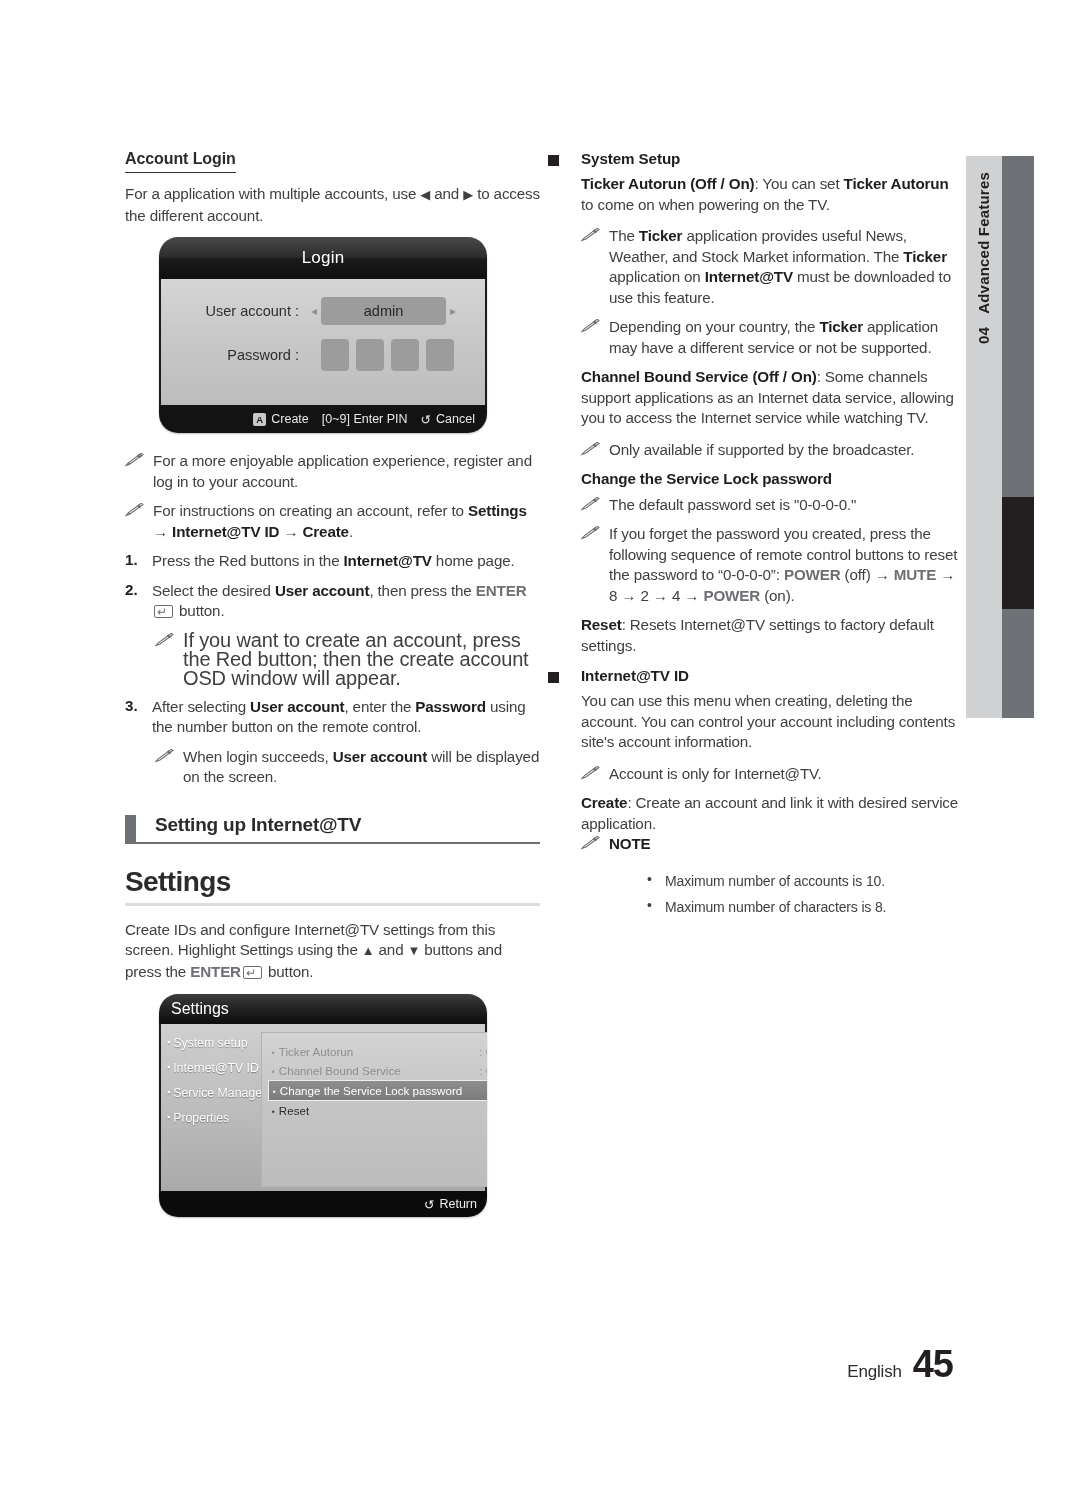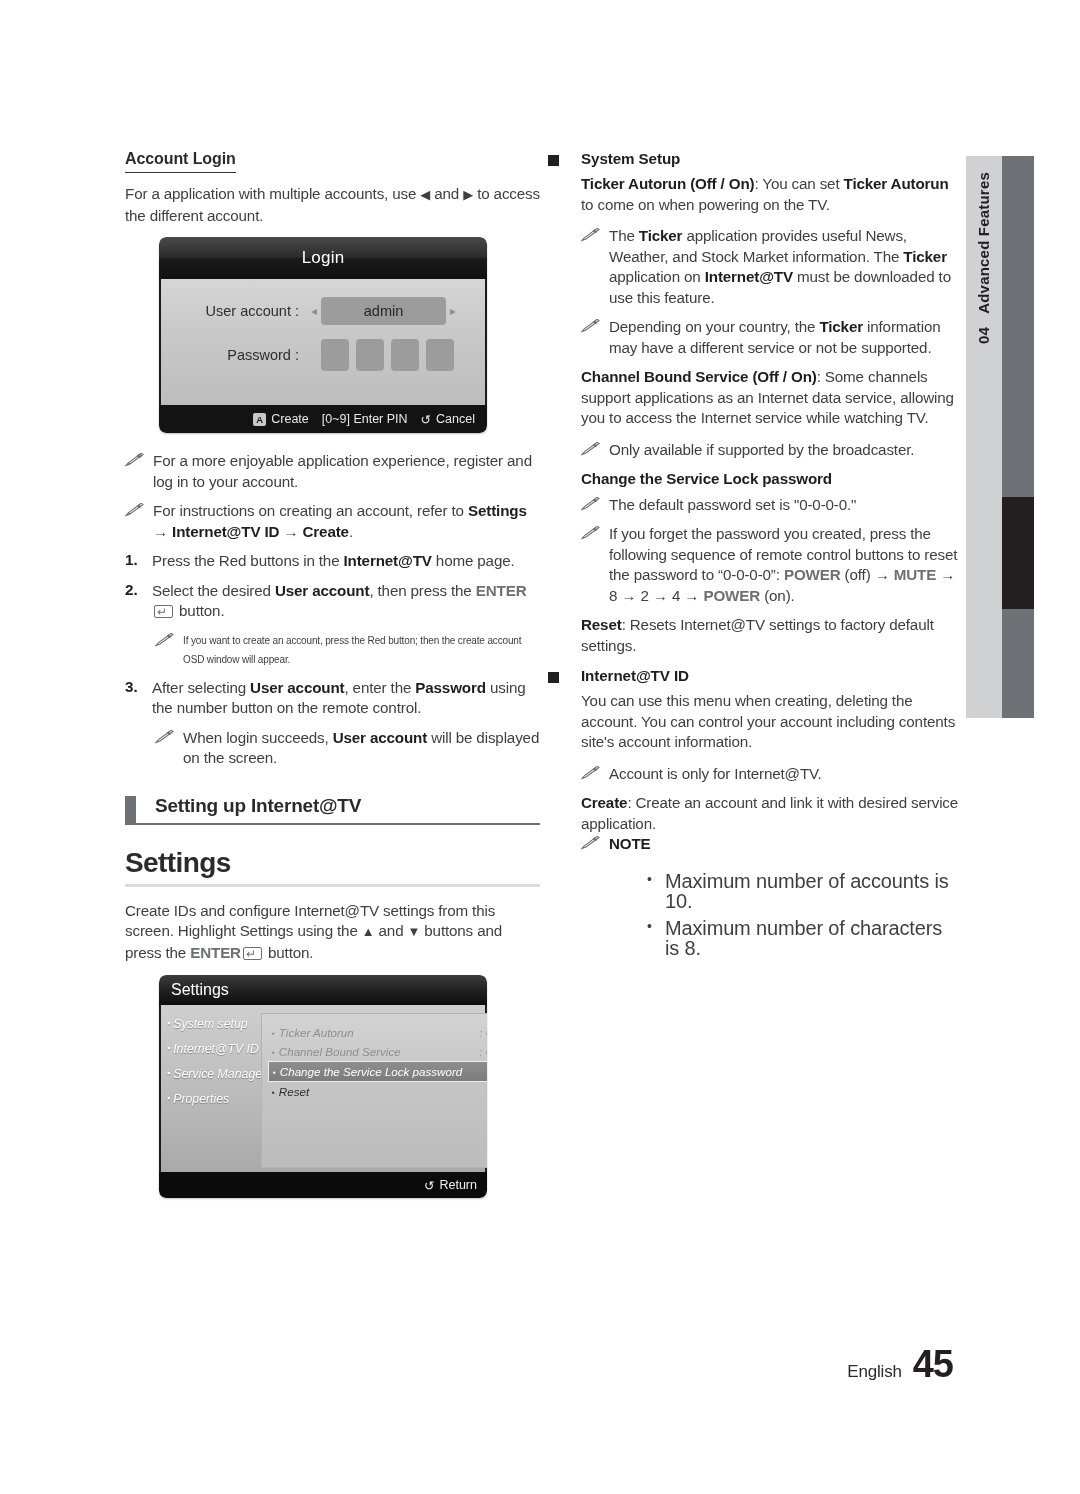--- a/index.html
+++ b/index.html
@@ -82,33 +82,33 @@
   
   .sq-head { display:flex; margin:0 0 7px 0; align-items:flex-start; }
   .sq-head .sq { width:11px; height:11px; background:#231f20; margin:5px 22px 0 3px; flex:0 0 11px; }
   .sq-head .sqtext { font-size:15.2px; font-weight:bold; color:#1e1e1e; letter-spacing:-0.1px; }
 
   .rt-indent { margin-left:36px; }
 
   
   .dot-row { display:flex; margin:0 0 6px 0; margin-left:66px; }
   .dot-row .dot { width:18px; flex:0 0 18px; font-size:14px; color:#3f3f3f; text-align:left;}
-  .dot-row .dtext { flex:1; font-size:20px; line-height:20.5px; color:#3f3f3f; letter-spacing:-0.15px;}
+  .dot-row .dtext { flex:1; font-size:14px; line-height:20.5px; color:#3f3f3f; letter-spacing:-0.15px;}
 
   
   .sec-bar { position:relative; margin:26px 0 0 0; padding:0 0 6px 0; border-bottom:2px solid #6f6f6f; }
   .sec-bar .marker { position:absolute; left:0; top:1px; width:11px; height:28px; background:#6e7175; }
   .sec-bar .sec-title { margin-left:30px; font-size:19px; font-weight:bold; color:#2b2b2b; letter-spacing:-0.2px; }
 
   .big-head { margin:22px 0 0 0; padding:0 0 3px 0; }
   .big-head .bh-title { font-size:28px; font-weight:bold; color:#2b2b2b; letter-spacing:-0.6px; }
   .big-rule { height:3px; background:#d9dde0; margin:2px 0 14px 0; }
 
   
-  .osd { position:relative; border-radius:7px; overflow:hidden; box-shadow:0 1px 2px rgba(0,0,0,.25); }
+  .osd { position:relative; border-radius:19px; overflow:hidden; box-shadow:0 1px 2px rgba(0,0,0,.25); }
 
   .osd-login { width:328px; margin:10px 0 0 34px; }
   .osd-login .titlebar {
     height:42px; background:linear-gradient(180deg,#4a4a4a 0%, #2c2c2c 48%, #1a1a1a 52%, #101010 100%);
     color:#fff; display:flex; align-items:center; justify-content:center;
     font-size:17px; letter-spacing:0.2px;
     border-radius:7px 7px 0 0;
   }
   .osd-login .bodyarea {
     background:linear-gradient(180deg,#d6d6d6 0%, #c9c9c9 40%, #bdbdbd 100%);
@@ -145,21 +145,20 @@
     color:#fff; display:flex; align-items:center;
     font-size:16px; padding-left:12px;
     border-radius:7px 7px 0 0;
   }
   .osd-settings .panel {
     height:167px; position:relative;
     background:linear-gradient(180deg,#cfcfcf 0%, #c4c4c4 30%, #b5b5b5 70%, #a9a9a9 100%);
     border-left:2px solid #1c1c1c; border-right:2px solid #1c1c1c;
     padding:8px 6px 4px 6px;
     display:flex;
-    font-style:italic;
   }
   .panel-left { width:92px; flex:0 0 92px; padding-top:4px; }
   .mitem { font-size:12.3px; color:#ffffff; margin:0 0 11px 0; text-shadow:0 1px 1px rgba(0,0,0,.35); white-space:nowrap;}
   .mitem .b { color:#ffffff; margin-right:3px; font-size:9px; vertical-align:2px;}
   .panel-right {
     flex:1; margin-left:2px;
     background:linear-gradient(180deg,#d3d3d3 0%, #c6c6c6 40%, #bcbcbc 100%);
     border:1px solid #b3b3b3;
     padding:9px 6px 6px 6px;
   }
@@ -290,21 +289,21 @@
       <span class="stext"><span>Select the desired </span><b>User account</b><span>, then press the </span><span class="gray-kw">ENTER</span><span class="ent-icon"></span><span> button.</span></span>
     </div>
 
     <div class="note-row indent">
       <span class="pencil">
         <svg width="20" height="14" viewBox="0 0 20 14">
             <path d="M1 12.5 L5 11 L18 1.5 L16.2 0.3 L3.3 9.8 Z" fill="none" stroke="#6d6f73" stroke-width="1.1"></path>
             <path d="M13.5 1.6 L16.5 3.8 L14.5 5.2 L11.6 3" fill="#6d6f73"></path>
           </svg>
       </span>
-      <span class="ntext" style="font-size:10px;line-height:19px;">If you want to create an account, press the Red button; then the create account OSD window will appear.</span>
+      <span class="ntext" style="font-size:20px;line-height:19px;">If you want to create an account, press the Red button; then the create account OSD window will appear.</span>
     </div>
 
     
     <div class="step">
       <span class="num">3.</span>
       <span class="stext"><span>After selecting </span><b>User account</b><span>, enter the </span><b>Password</b><span> using the number button on the remote control.</span></span>
     </div>
 
     <div class="note-row indent">
       <span class="pencil">
@@ -389,21 +388,21 @@
         <span class="ntext"><span>The </span><b>Ticker</b><span> application provides useful News, Weather, and Stock Market information. The </span><b>Ticker</b><span> application on </span><b>Internet@TV</b><span> must be downloaded to use this feature.</span></span>
       </div>
 
       <div class="note-row">
         <span class="pencil">
           <svg width="20" height="14" viewBox="0 0 20 14">
               <path d="M1 12.5 L5 11 L18 1.5 L16.2 0.3 L3.3 9.8 Z" fill="none" stroke="#6d6f73" stroke-width="1.1"></path>
               <path d="M13.5 1.6 L16.5 3.8 L14.5 5.2 L11.6 3" fill="#6d6f73"></path>
             </svg>
         </span>
-        <span class="ntext"><span>Depending on your country, the </span><b>Ticker</b><span> information may have a different service or not be supported.</span></span>
+        <span class="ntext"><span>Depending on your country, the </span><b>Ticker</b><span> application may have a different service or not be supported.</span></span>
       </div>
 
       <p class="body"><b>Channel Bound Service (Off / On)</b><span>: Some channels support applications as an Internet data service, allowing you to access the Internet service while watching TV.</span></p>
 
       <div class="note-row">
         <span class="pencil">
           <svg width="20" height="14" viewBox="0 0 20 14">
               <path d="M1 12.5 L5 11 L18 1.5 L16.2 0.3 L3.3 9.8 Z" fill="none" stroke="#6d6f73" stroke-width="1.1"></path>
               <path d="M13.5 1.6 L16.5 3.8 L14.5 5.2 L11.6 3" fill="#6d6f73"></path>
             </svg>

